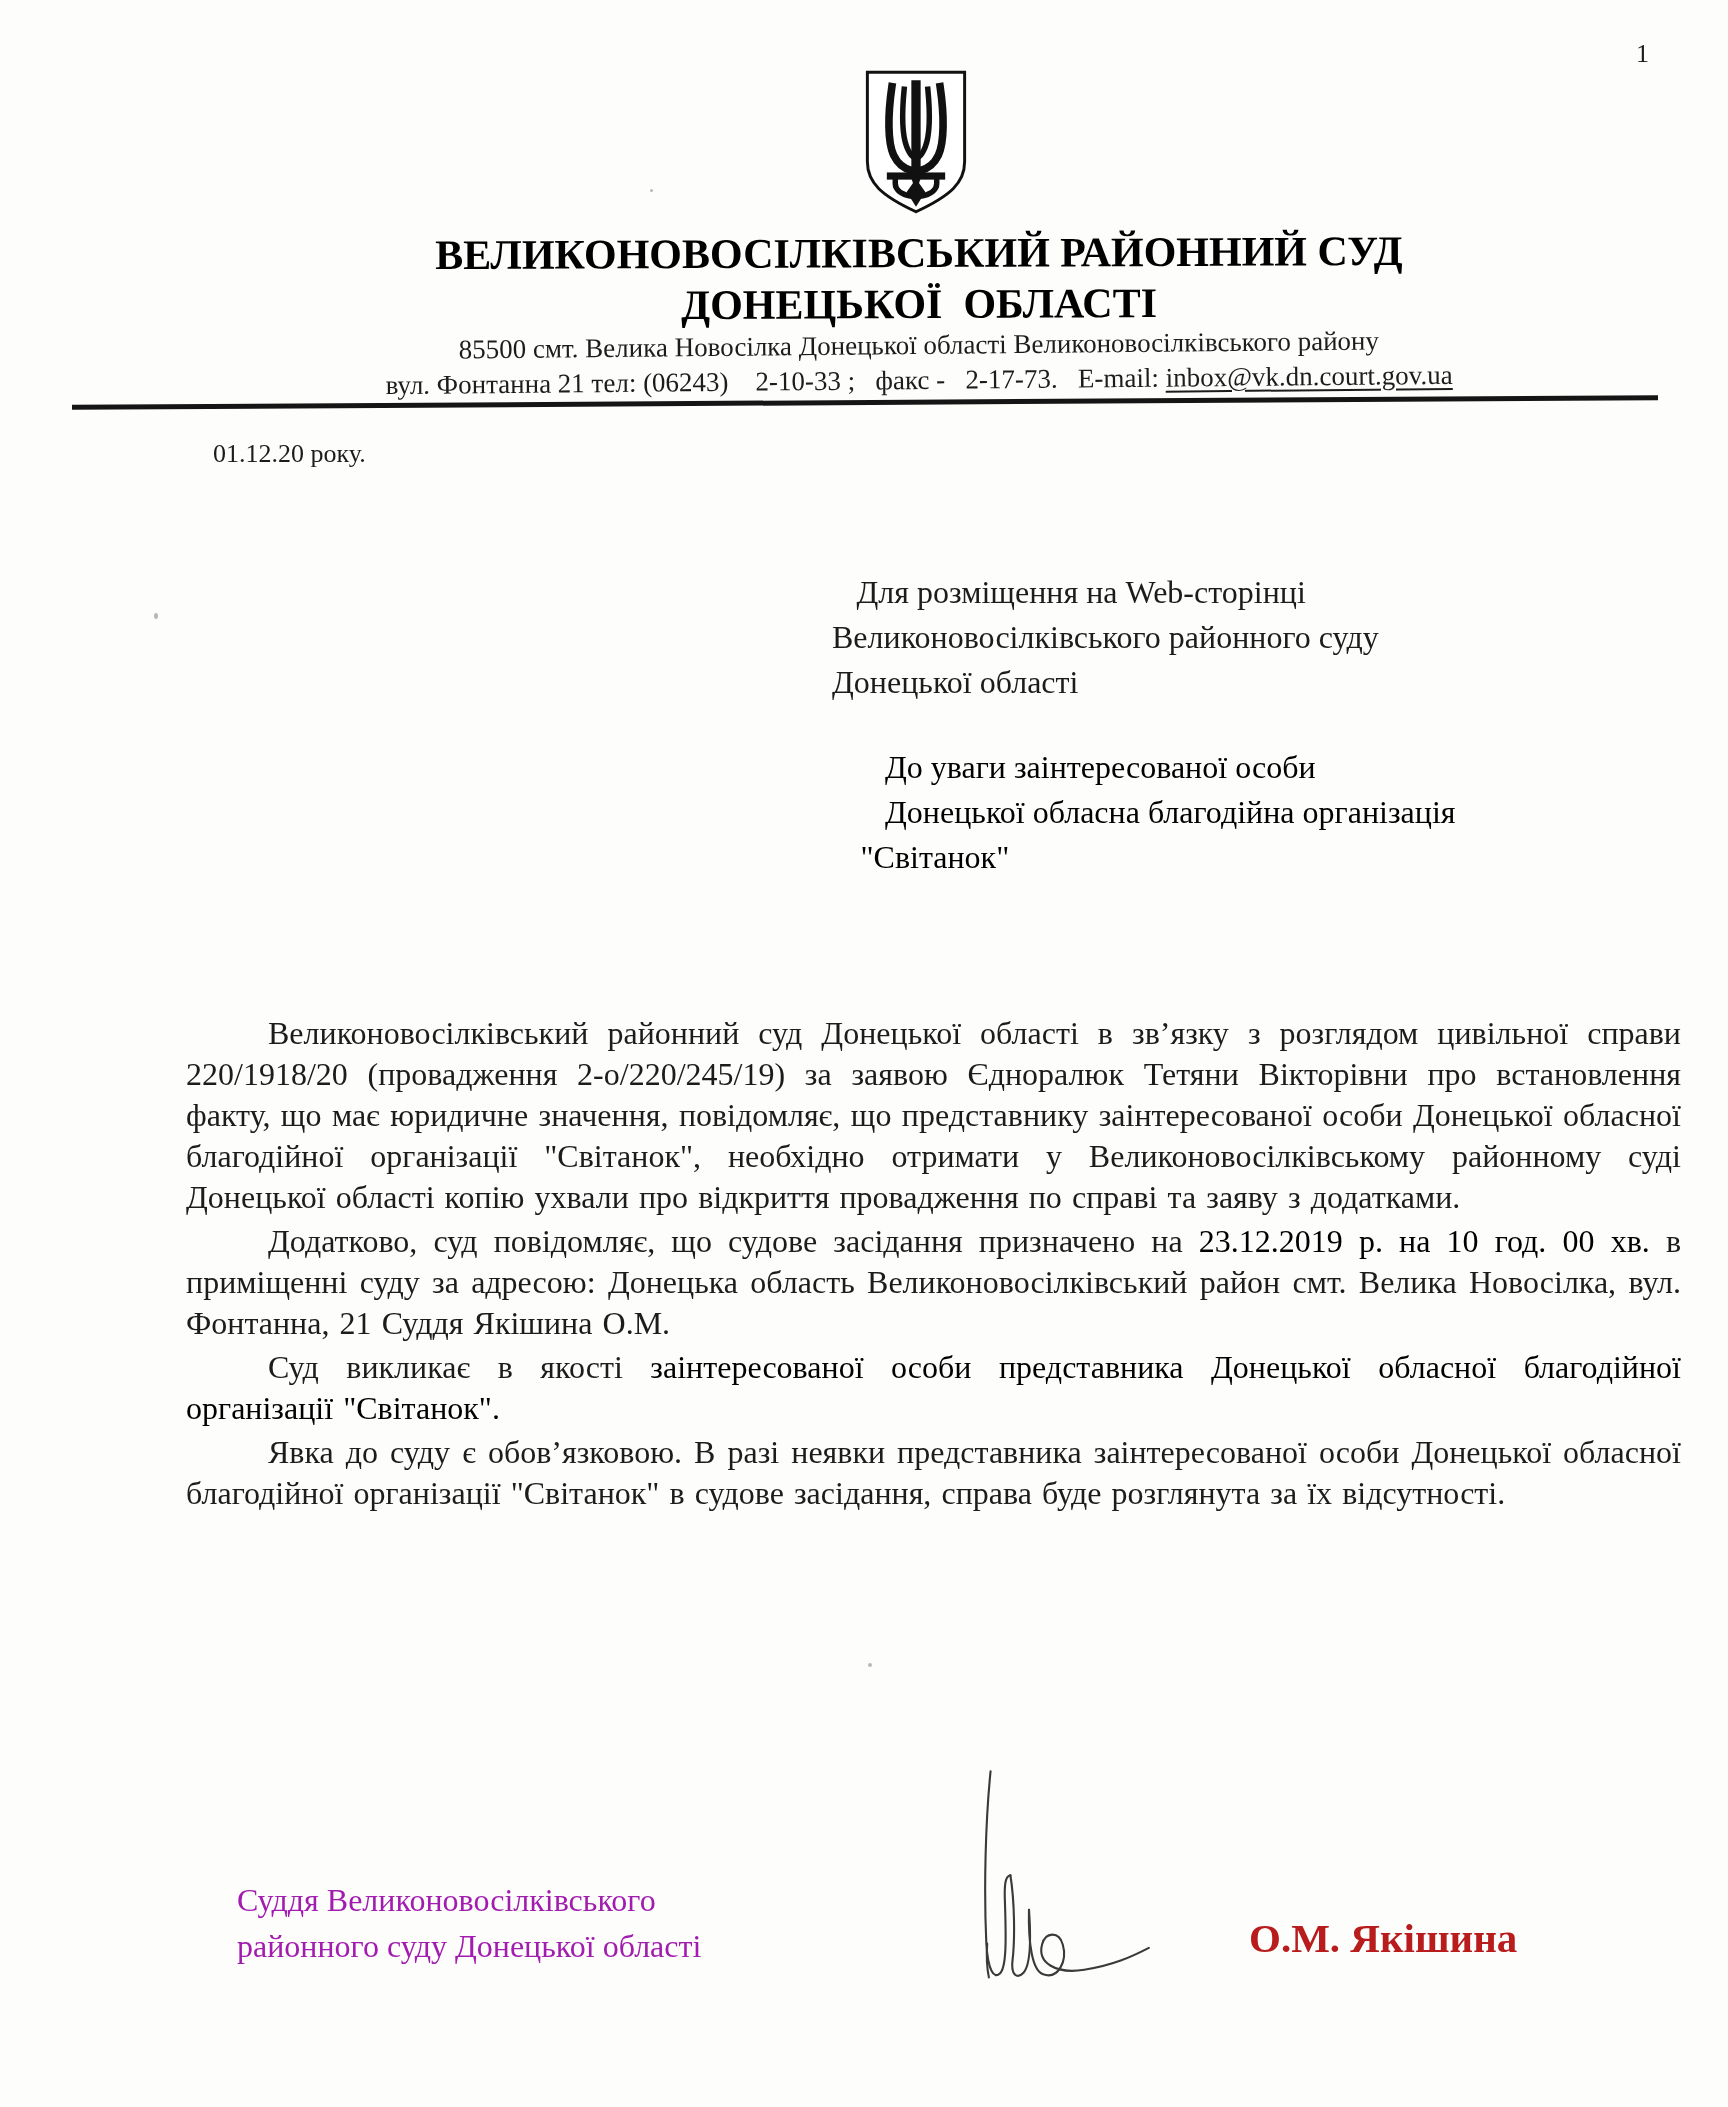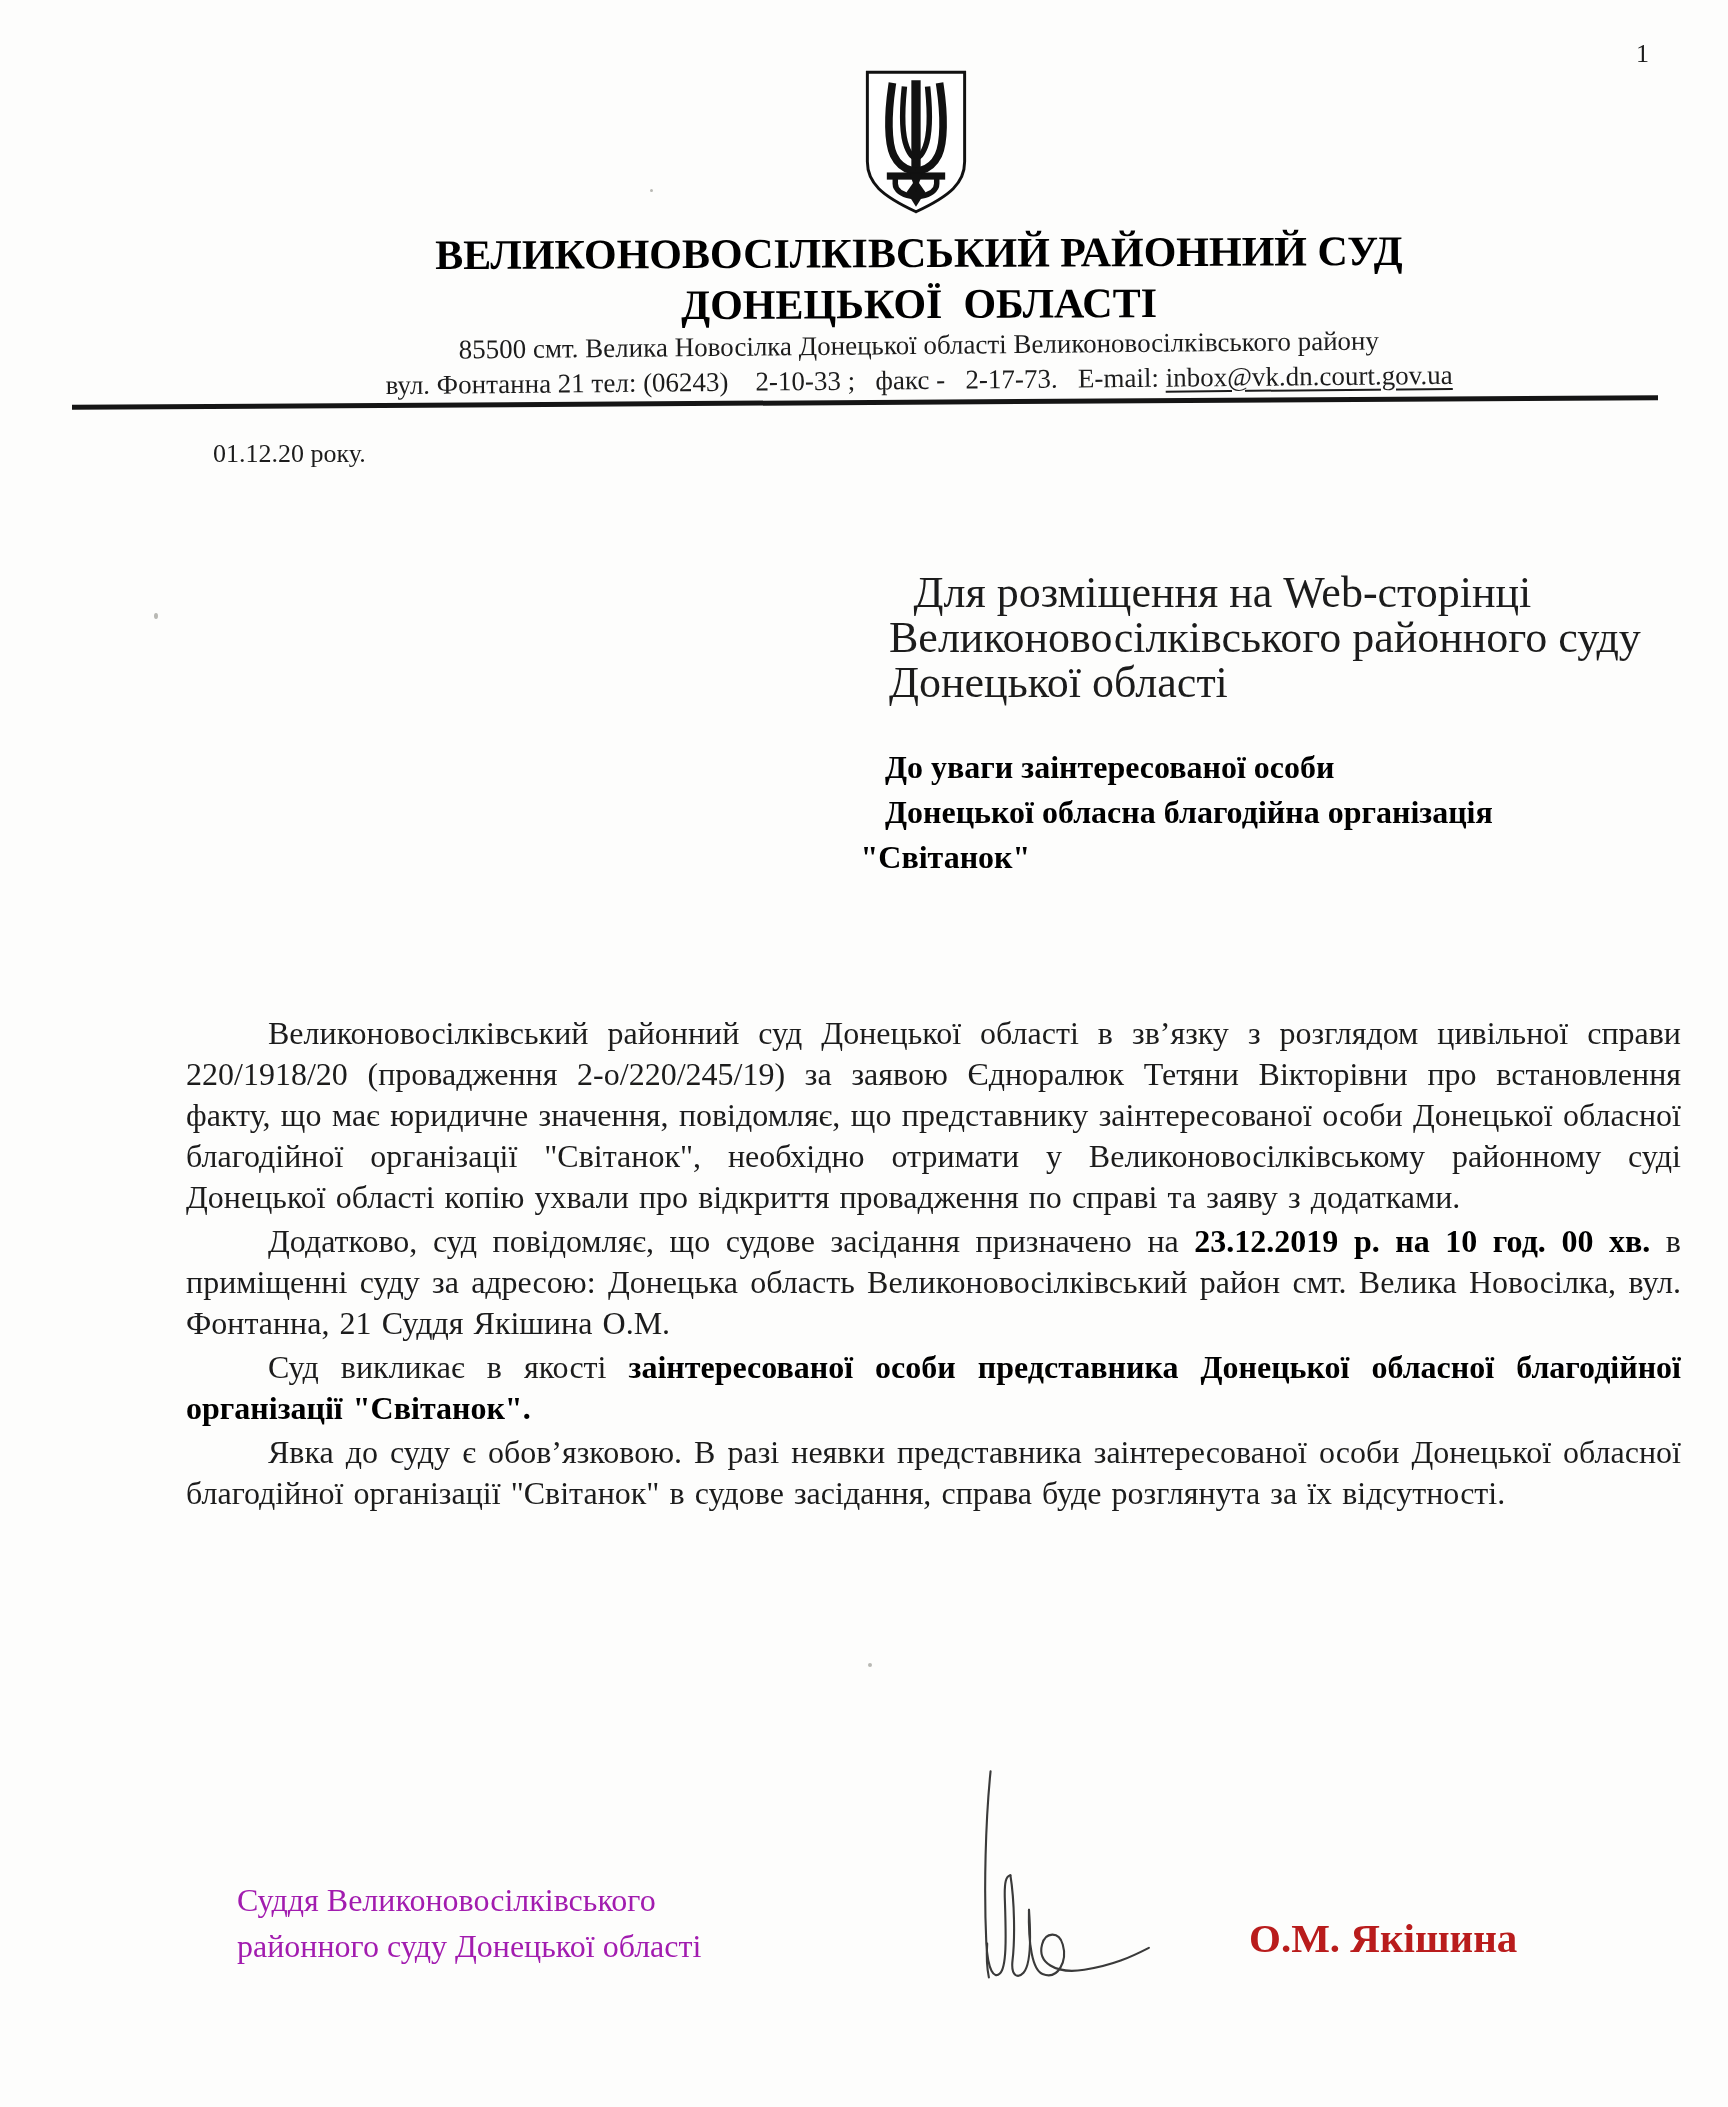--- a/index.html
+++ b/index.html
@@ -5,36 +5,36 @@
   html,body{margin:0;padding:0;background:#888;}
   .page{
     position:relative;
     width:1729px;height:2487px;
     background:#fdfdfc;
     font-family:"Liberation Serif","DejaVu Serif",serif;
     color:#1c1c1c;
     overflow:hidden;
   }
   .abs{position:absolute;}
-  .b{font-weight:bold;color:#000;}
+  .b{font-weight:normal;color:#000;}
   
   .pagenum{left:1636px;top:39px;font-size:26px;}
   
   .emblem{left:863px;top:68px;width:106px;height:148px;}
   
   .title-wrap{left:97px;top:228px;width:1644px;text-align:center;transform:rotate(-0.25deg);}
   .title-line{font-size:42px;font-weight:bold;color:#000;line-height:51px;white-space:pre;}
   .addr-wrap{left:97px;top:328px;width:1644px;text-align:center;transform:rotate(-0.55deg);}
   .addr-line{font-size:27px;line-height:35px;white-space:pre;}
   .email{text-decoration:underline;text-underline-offset:4.2px;}
   .rule{left:72px;top:400px;width:1586px;height:4.6px;background:#151515;transform:rotate(-0.35deg);}
   
   .dateline{left:213px;top:439px;font-size:26px;}
   
-  .recipient{left:889px;top:570px;font-size:44px;line-height:45px;}
+  .recipient{left:832px;top:570px;font-size:32px;line-height:45px;}
   .recipient .first{padding-left:24.5px;}
   
   .attention{left:885px;top:745px;font-size:32px;line-height:45px;}
   .attention .outdent{margin-left:-24.5px;}
   
   .bodytext{left:183px;top:1010px;width:1501px;font-size:32px;line-height:41px;word-spacing:2.1px;}
   .bodytext p{margin:3px;text-indent:82px;text-align:justify;}
   
   .sig-left{left:237px;top:1877px;font-size:32px;line-height:46px;font-weight:normal;color:#a21caf;}
   .sig-svg{left:885px;top:1762px;width:304px;height:245px;}

